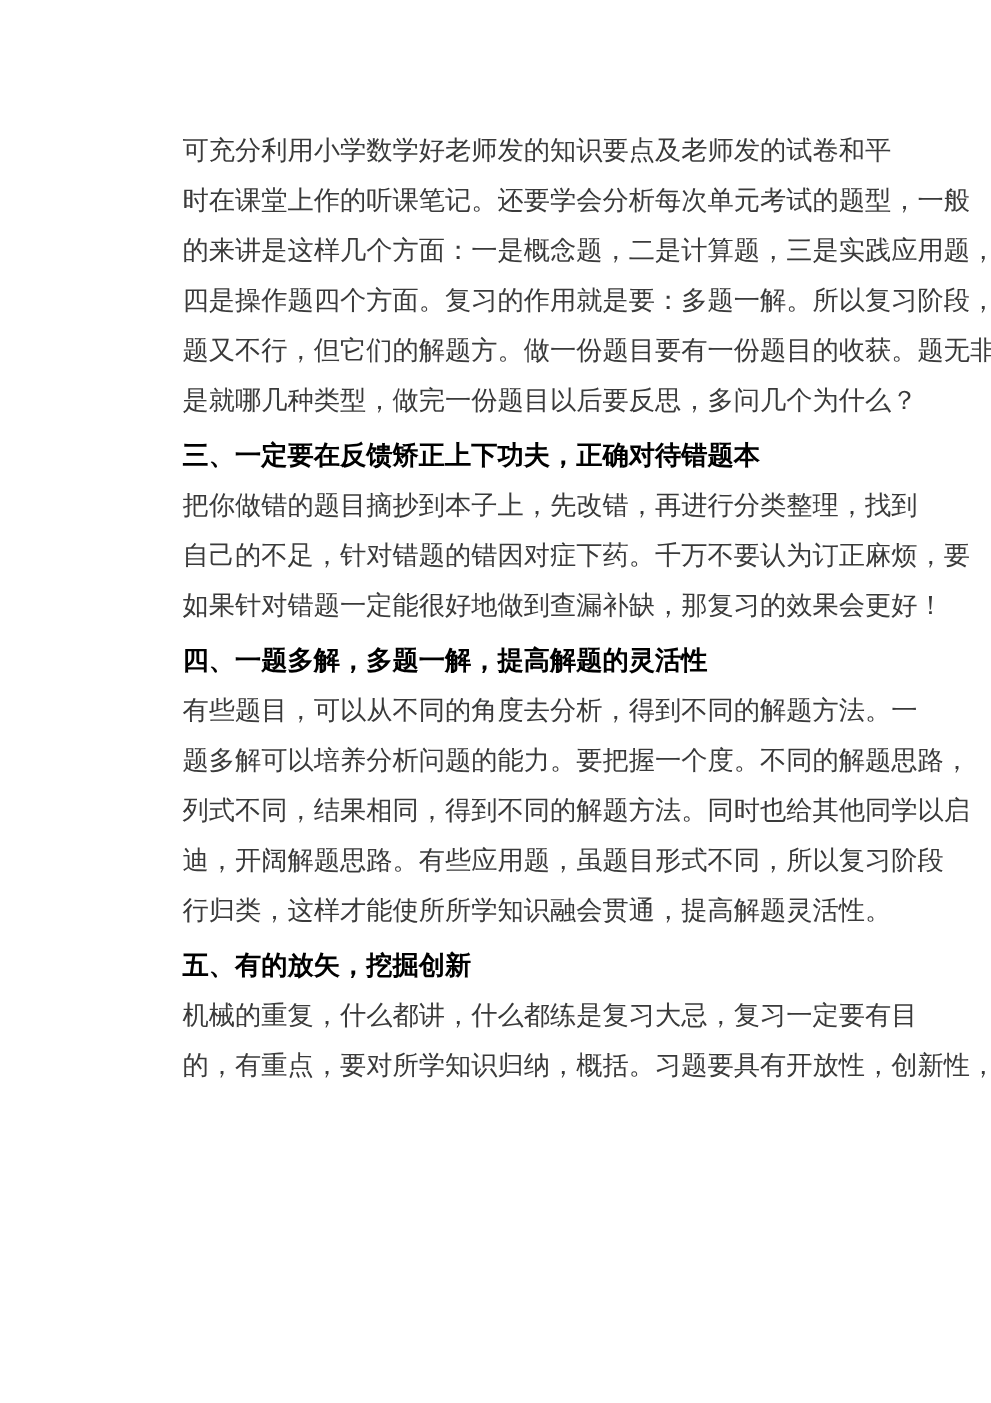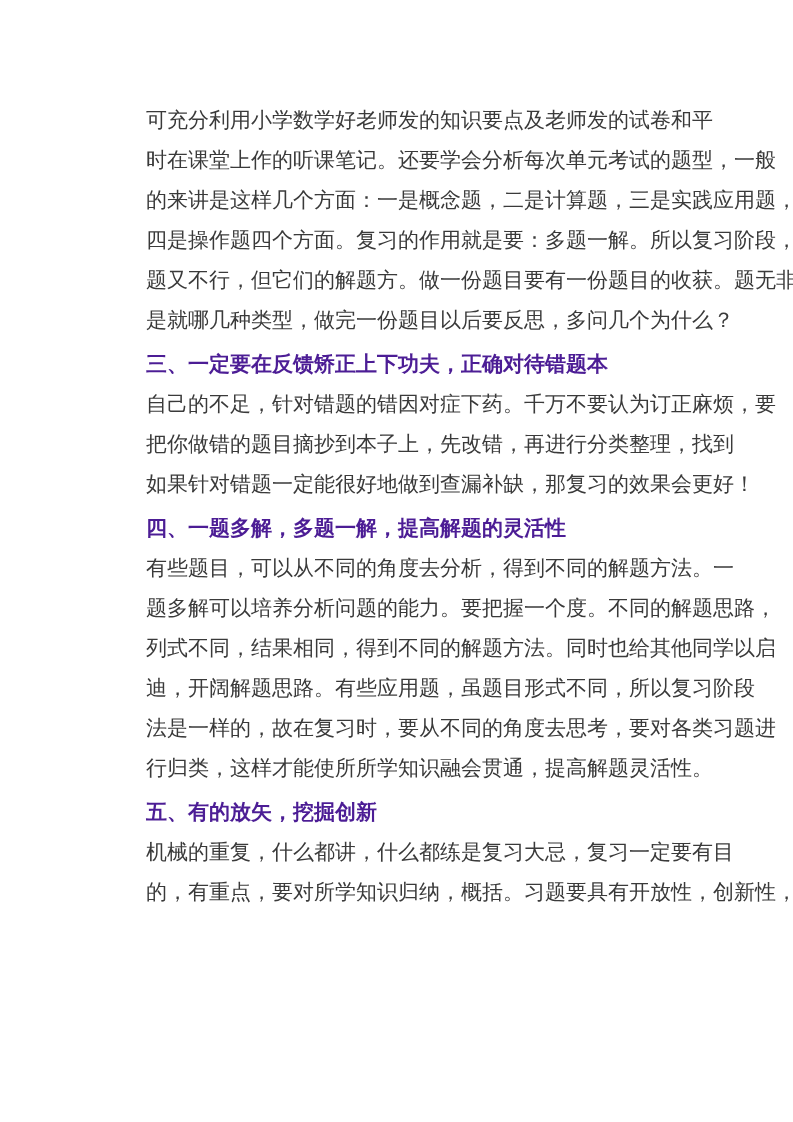--- a/index.html
+++ b/index.html
@@ -4,21 +4,21 @@
 <style>
   html, body { margin:0; padding:0; background:#ffffff; }
   body { width:793px; height:1122px; position:relative; overflow:hidden; }
   .page {
     position:absolute; left:104px; top:100px; width:558px;
     font-family: "DejaVu Serif", "Liberation Serif", serif;
     font-size:21px; color:#3a3a3a;
     line-height:40px;
   }
   .para { margin:0; text-indent:2em; text-align:justify; }
-  .heading { margin:4px 0 0 0; text-indent:2em; font-weight:bold; color:#4c1d95; font-family:"DejaVu Sans","Liberation Sans",sans-serif; }
+  .heading { margin:4px 0 0 0; text-indent:2em; font-weight:bold; color:#000000; font-family:"DejaVu Sans","Liberation Sans",sans-serif; }
   .line { display:block; white-space:nowrap; text-align:justify; text-align-last:justify; }
   .line.first { text-indent:2em; }
   .line.last { text-align-last:left; }
 </style>
 </head>
 <body>
 
 <div class="page">
 
   <div class="para">
@@ -26,33 +26,32 @@
     <span class="line">时在课堂上作的听课笔记。还要学会分析每次单元考试的题型，一般</span>
     <span class="line">的来讲是这样几个方面：一是概念题，二是计算题，三是实践应用题，</span>
     <span class="line">四是操作题四个方面。复习的作用就是要：多题一解。所以复习阶段，</span>
     <span class="line">题又不行，但它们的解题方。做一份题目要有一份题目的收获。题无非</span>
     <span class="line last">是就哪几种类型，做完一份题目以后要反思，多问几个为什么？</span>
   </div>
 
   <div class="heading">三、一定要在反馈矫正上下功夫，正确对待错题本</div>
 
   <div class="para">
+    <span class="line first">把你做错的题目摘抄到本子上，先改错，再进行分类整理，找到</span>
     <span class="line">自己的不足，针对错题的错因对症下药。千万不要认为订正麻烦，要</span>
-    <span class="line first">把你做错的题目摘抄到本子上，先改错，再进行分类整理，找到</span>
     <span class="line last">如果针对错题一定能很好地做到查漏补缺，那复习的效果会更好！</span>
   </div>
 
   <div class="heading">四、一题多解，多题一解，提高解题的灵活性</div>
 
   <div class="para">
     <span class="line first">有些题目，可以从不同的角度去分析，得到不同的解题方法。一</span>
     <span class="line">题多解可以培养分析问题的能力。要把握一个度。不同的解题思路，</span>
     <span class="line">列式不同，结果相同，得到不同的解题方法。同时也给其他同学以启</span>
     <span class="line">迪，开阔解题思路。有些应用题，虽题目形式不同，所以复习阶段</span>
-    <span class="line">法是一样的，故在复习时，要从不同的角度去思考，要对各类习题进</span>
     <span class="line last">行归类，这样才能使所所学知识融会贯通，提高解题灵活性。</span>
   </div>
 
   <div class="heading">五、有的放矢，挖掘创新</div>
 
   <div class="para">
     <span class="line first">机械的重复，什么都讲，什么都练是复习大忌，复习一定要有目</span>
     <span class="line">的，有重点，要对所学知识归纳，概括。习题要具有开放性，创新性，</span>
   </div>
 

